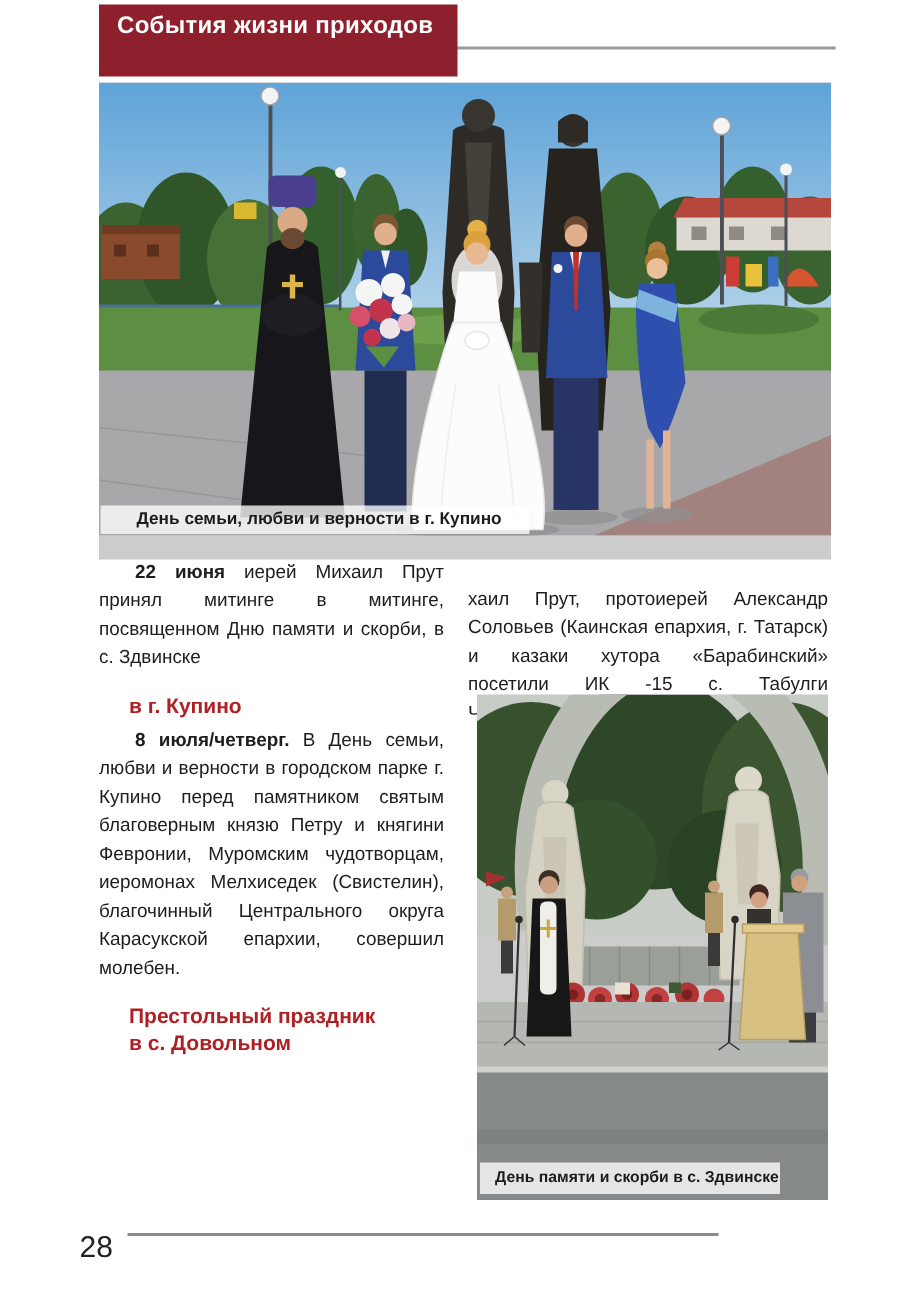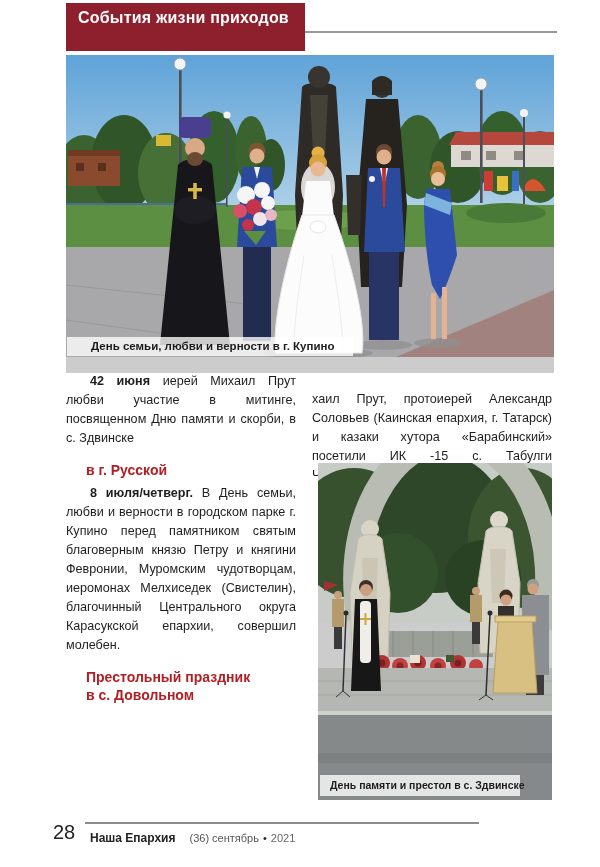--- a/index.html
+++ b/index.html
@@ -196,24 +196,24 @@
         <path d="M360,134 L384,134 L391,200 C384,222 378,236 374,244 L366,230 C360,204 358,168 358,150 Z" fill="#2f4fae"></path>
         <polygon points="360,138 386,148 384,160 358,150" fill="#7db3dd"></polygon>
         <rect x="365" y="238" width="5" height="46" fill="#e3b393"></rect>
         <rect x="376" y="232" width="5" height="52" fill="#e3b393"></rect>
       </g>
     </svg>
     <figcaption class="photo-caption">День семьи, любви и верности в г. Купино</figcaption>
   </figure>
 
   <div class="col-left">
-    <p class="article-body"><b>42 июня</b><span> иерей Михаил Прут любви участие в митинге, посвященном Дню памяти и скорби, в с. Здвинске</span></p>
+    <p class="article-body"><b>22 июня</b><span> иерей Михаил Прут принял митинге в митинге, посвященном Дню памяти и скорби, в с. Здвинске</span></p>
 
     <h3 class="article-heading">
-      <span>в г. Русской</span>
+      <span>в г. Купино</span>
     </h3>
     <p class="article-body"><b>8 июля/четверг.</b><span> В День семьи, любви и верности в городском парке г. Купино перед памятником святым благоверным князю Петру и княгини Февронии, Муромским чудотворцам, иеромонах Мелхиседек (Свистелин), благочинный Центрального округа Карасукской епархии, совершил молебен.</span></p>
 
     <h3 class="article-heading">
       <span>Престольный праздник</span>
       <span>в с. Довольном</span>
     </h3>
 
   </div>
 
@@ -306,22 +306,19 @@
         <rect x="204" y="132" width="27" height="80" fill="#8b8f93"></rect>
         <rect x="208" y="212" width="18" height="20" fill="#3c3c40"></rect>
         <path d="M180,158 L214,158 L219,230 L175,230 Z" fill="#d8c083" stroke="#b89f60"></path>
         <rect x="177" y="153" width="41" height="6" fill="#e2cb8e" stroke="#b89f60"></rect>
         <line x1="172" y1="152" x2="168" y2="232" stroke="#2f2f2f" stroke-width="1.5"></line>
         <circle cx="172" cy="150" r="2.5" fill="#2b2b2b"></circle>
         <line x1="168" y1="232" x2="161" y2="237" stroke="#2f2f2f"></line>
           <line x1="168" y1="232" x2="175" y2="237" stroke="#2f2f2f"></line>
       </g>
     </svg>
-    <figcaption class="photo-caption">День памяти и престол в с. Здвинске</figcaption>
+    <figcaption class="photo-caption">День памяти и скорби в с. Здвинске</figcaption>
   </figure>
 
   <div class="footer-rule"></div>
   <div class="page-number">28</div>
-  <div class="footer-text">
-    <span class="magazine">Наша Епархия</span><span class="issue">(36) сентябрь</span><span class="bullet issue">•</span><span class="year">2021</span>
-  </div>
 
 </div>
 
 </body></html>

